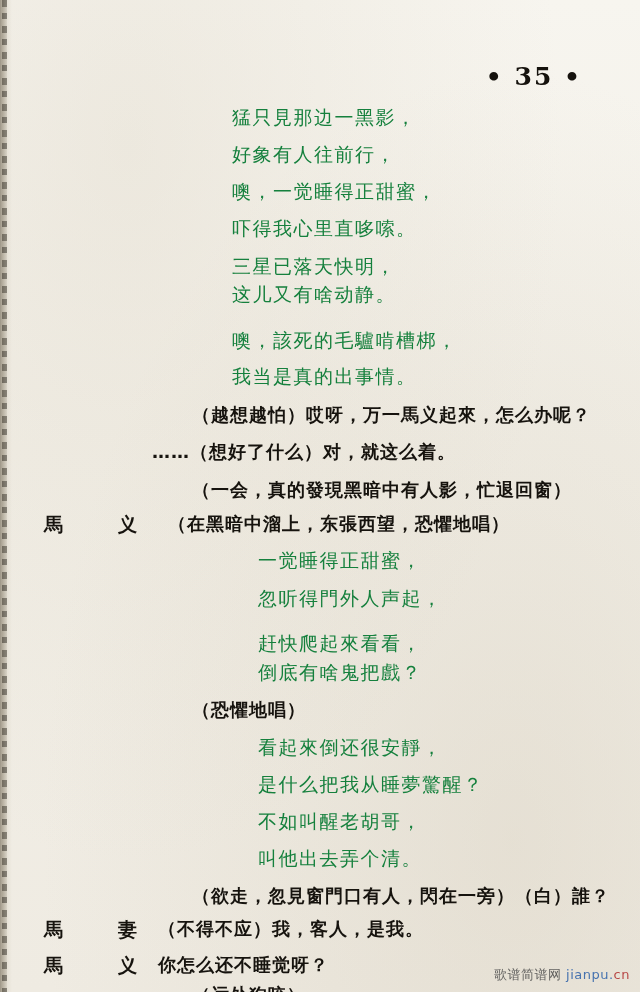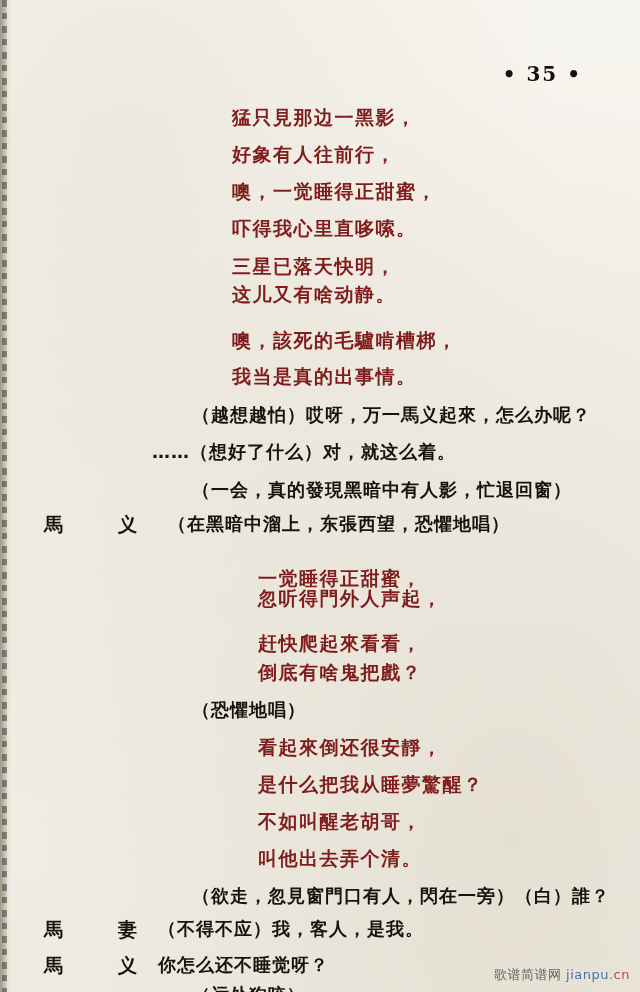--- a/index.html
+++ b/index.html
@@ -52,34 +52,34 @@
   }
   .content {
     position: absolute;
     left: 0; top: 0;
     width: 640px; height: 992px;
   }
   .page-number {
     position: absolute;
     right: 58px;
     top: 62px;
-    font-size: 20px;
+    font-size: 25px;
     font-weight: bold;
     letter-spacing: 2px;
     color: #15120d;
     font-family: "DejaVu Serif", serif;
   }
   .verse {
     position: absolute;
     font-size: 19px;
-    color: #7f1d1d;
+    color: #15803d;
     letter-spacing: 1.5px;
     white-space: nowrap;
     font-family: "DejaVu Sans", sans-serif;
-    font-weight: 700;
+    font-weight: 400;
   }
   .stage {
     position: absolute;
     font-size: 18px;
     color: #16130e;
     letter-spacing: 1px;
     white-space: nowrap;
     font-family: "DejaVu Sans", sans-serif;
     font-weight: 600;
   }
@@ -137,21 +137,21 @@
   <div class="verse" style="left:232px; top:364px;">我当是真的出事情。</div>
 
   <div class="stage" style="left:192px; top:403px;">（越想越怕）哎呀，万一馬义起來，怎么办呢？</div>
   <div class="stage" style="left:152px; top:440px;">……（想好了什么）对，就这么着。</div>
   <div class="stage" style="left:192px; top:478px;">（一会，真的發現黑暗中有人影，忙退回窗）</div>
 
   <div class="speaker" style="left:44px; top:512px;">馬</div>
   <div class="speaker-2" style="left:118px; top:512px;">义</div>
   <div class="stage" style="left:168px; top:512px;">（在黑暗中溜上，东張西望，恐懼地唱）</div>
 
-  <div class="verse" style="left:258px; top:548px;margin-top:18px;">一觉睡得正甜蜜，</div>
+  <div class="verse" style="left:258px; top:548px;">一觉睡得正甜蜜，</div>
   <div class="verse" style="left:258px; top:586px;">忽听得門外人声起，</div>
   <div class="verse" style="left:258px; top:591px;margin-top:40px;">赶快爬起來看看，</div>
   <div class="verse" style="left:258px; top:660px;">倒底有啥鬼把戲？</div>
 
   <div class="stage" style="left:192px; top:698px;">（恐懼地唱）</div>
 
   <div class="verse" style="left:258px; top:735px;">看起來倒还很安靜，</div>
   <div class="verse" style="left:258px; top:772px;">是什么把我从睡夢驚醒？</div>
   <div class="verse" style="left:258px; top:809px;">不如叫醒老胡哥，</div>
   <div class="verse" style="left:258px; top:846px;">叫他出去弄个清。</div>

